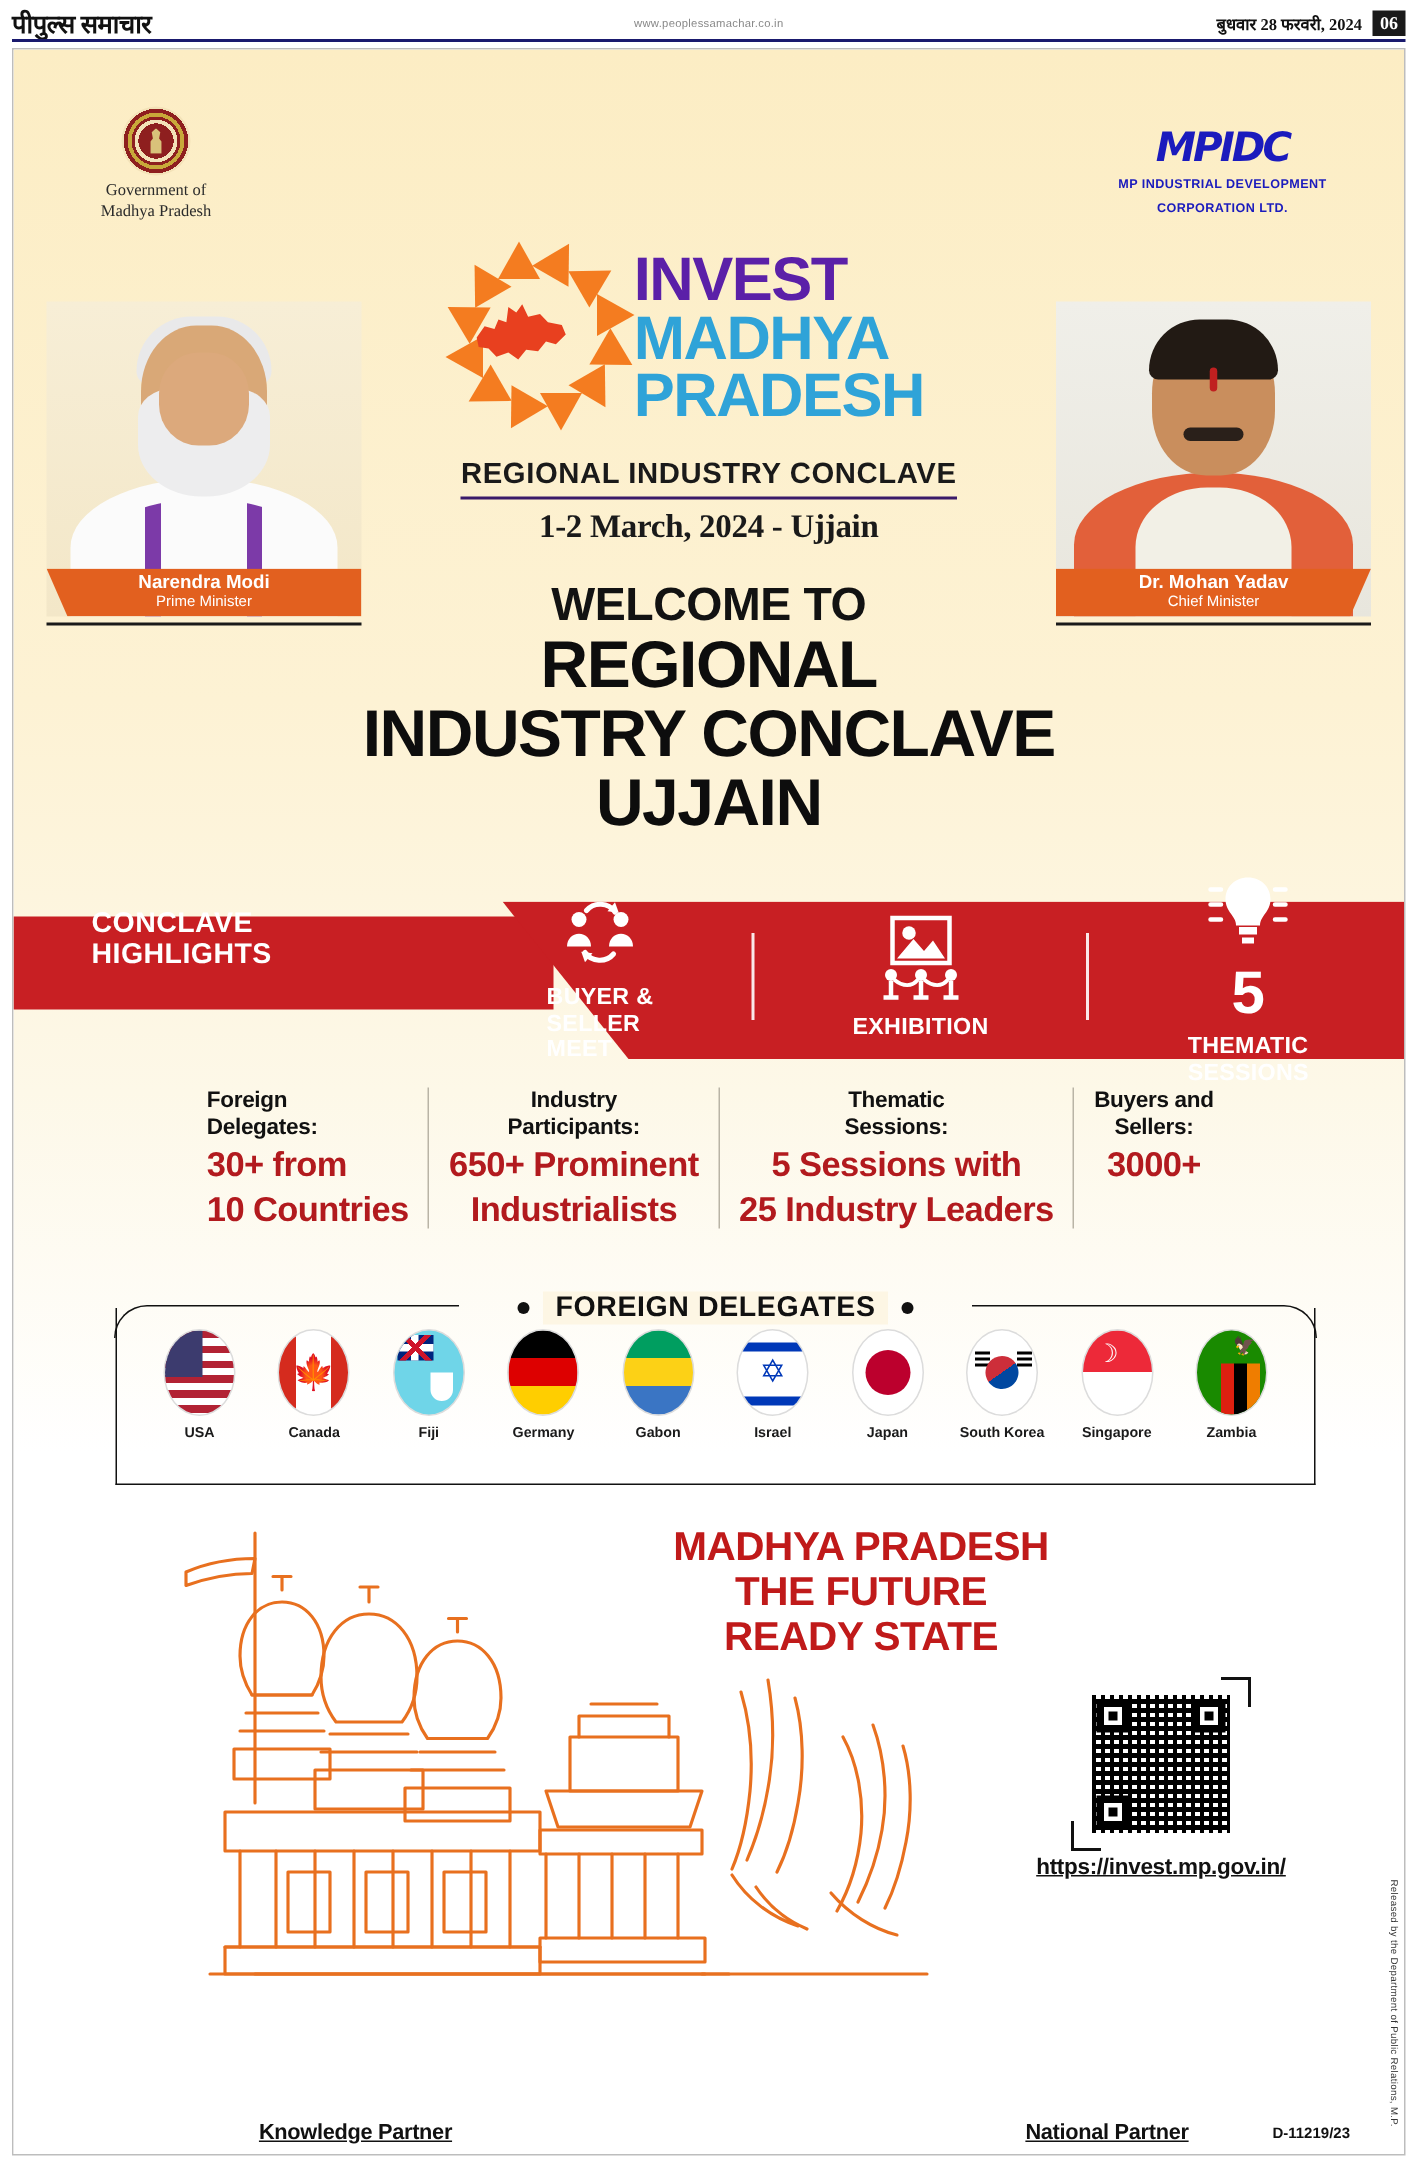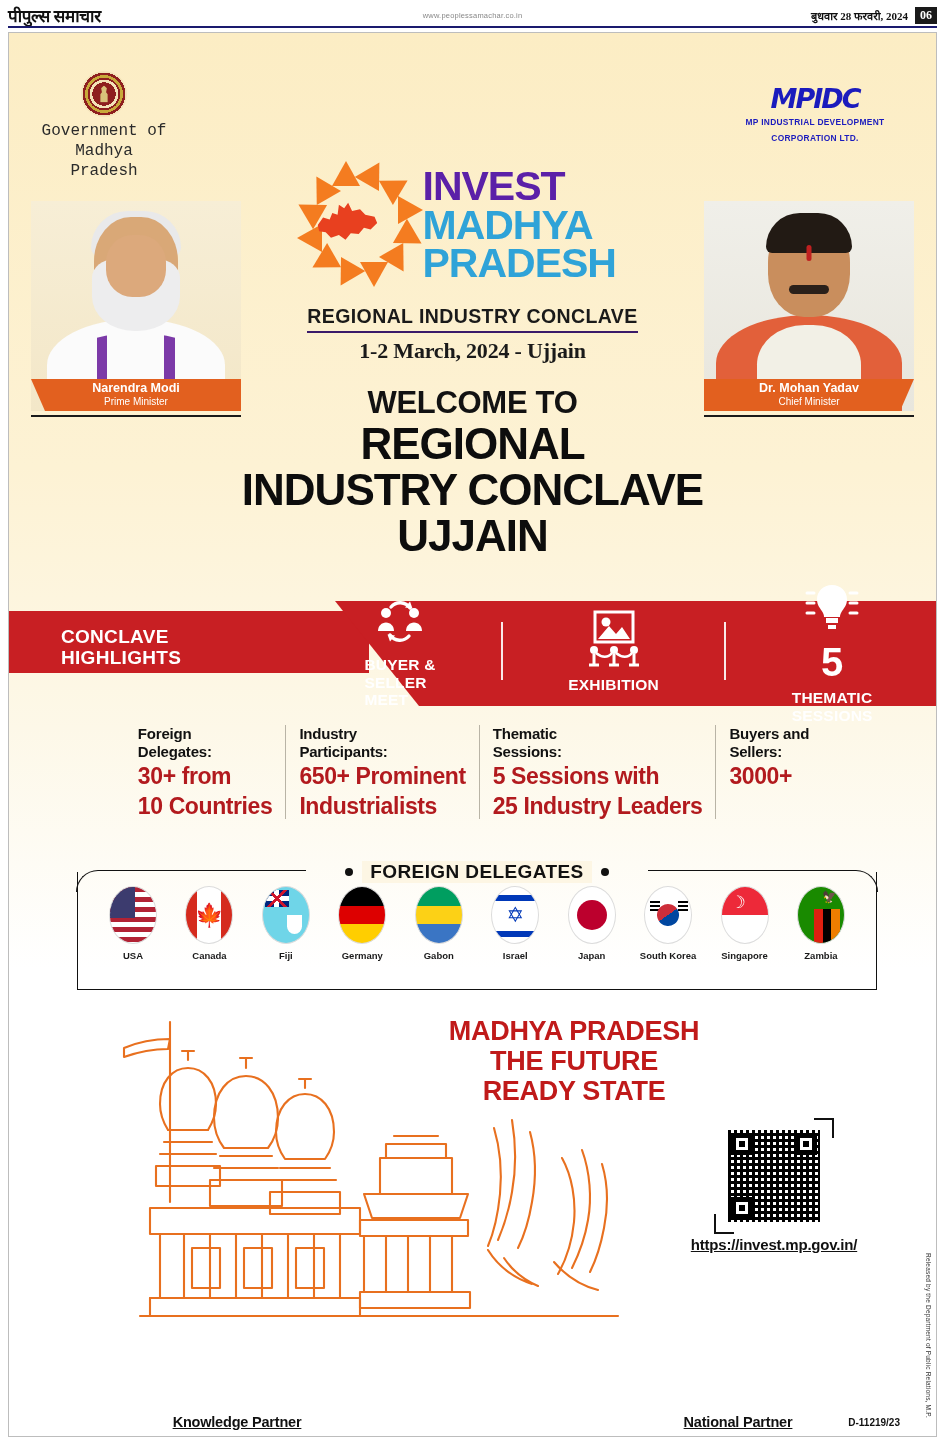--- a/index.html
+++ b/index.html
@@ -72,22 +72,22 @@
     position: relative;
   }
   .emblem::after {
     content: ""; position: absolute; left: 50%; top: 50%;
     transform: translate(-50%,-50%);
     width: 13px; height: 17px;
     background: #d9c27a;
     clip-path: polygon(50% 0%, 72% 16%, 66% 40%, 78% 52%, 78% 100%, 22% 100%, 22% 52%, 34% 40%, 28% 16%);
   }
   .gov-text {
-    font-family: Liberation Mono, monospace;
-    font-size: 16px; color: #2b2b2b; line-height: 1.25; text-align: center;
+    font-family: Liberation Serif, serif;
+    font-size: 11px; color: #2b2b2b; line-height: 1.25; text-align: center;
   }
 
   
   .mpidc {
     position: absolute; right: 36px; top: 52px;
     width: 170px; text-align: center;
   }
   .mpidc-mark {
     font-size: 27px; font-weight: bold; color: #1b1bbd;
     letter-spacing: -2px; line-height: 1;
@@ -251,21 +251,21 @@
     line-height: 1.04; letter-spacing: -1px;
   }
 
   
   .hl-wrap { position: absolute; left: 0; top: 568px; width: 929px; height: 105px; }
   .hl-left-bar {
     position: absolute; left: 0; top: 10px;
     width: 360px; height: 62px; background: #c81f23;
   }
   .hl-left-label {
-    position: absolute; left: 52px; top: 25px;
+    position: absolute; left: 52px; top: 4px;
     width: 230px;
     font-size: 19px; font-weight: bold; color: #fff;
     line-height: 1.12; letter-spacing: .3px;
   }
   .hl-right-bar {
     position: absolute; left: 300px; top: 0;
     width: 629px; height: 105px; background: #c81f23;
     clip-path: polygon(26px 0, 100% 0, 100% 100%, 110px 100%);
   }
   .hl-items {
@@ -281,21 +281,21 @@
   .hl-divider { width: 2px; height: 58px; background: #fff; opacity: .9; }
   .hl-num { font-size: 40px; font-weight: bold; color: #fff; line-height: .9; }
 
   
   .stats {
     position: absolute; left: 0; top: 692px; width: 929px;
     display: flex; justify-content: center; align-items: stretch;
     padding: 0 58px;
   }
   .stat { padding: 0 13px; }
-  .stat + .stat { border-left: 1.5px solid #b9b4a6; }
+  .stat + .stat { border-left: 1.5px solid #b9b4a6; text-align: center; }
   .stat-label {
     font-size: 15px; font-weight: bold; color: #111;
     line-height: 1.18; letter-spacing: -.2px;
   }
   .stat-value {
     margin-top: 3px;
     font-size: 23px; font-weight: bold; color: #b21a1e;
     line-height: 1.14; letter-spacing: -.4px;
   }
 

